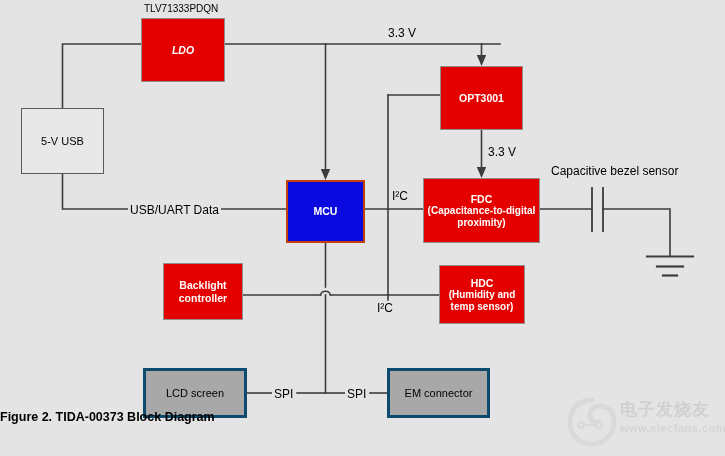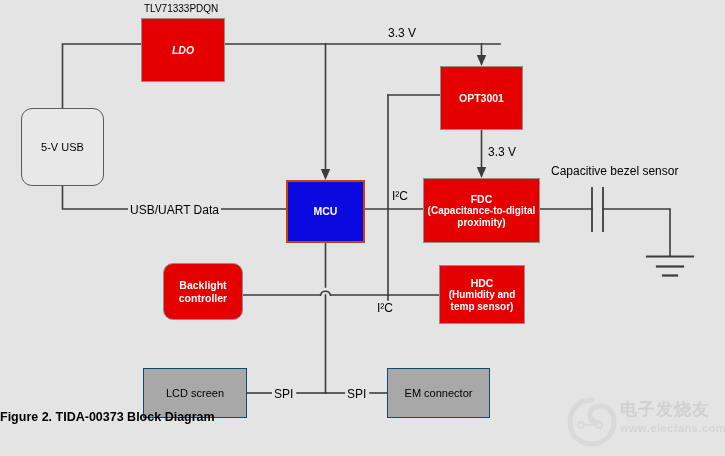--- a/index.html
+++ b/index.html
@@ -43,21 +43,21 @@
   }
   .blk-blue {
     background: #0a0ae0;
     border: 2px solid #c2410c;
     color: #ffffff;
     font-weight: bold;
     font-size: 10.5px;
   }
   .blk-gray {
     background: #a8a8a8;
-    border: 1px solid #0c4a6e;
+    border: 3px solid #0c4a6e;
     color: #000000;
     font-weight: normal;
     font-size: 11px;
   }
   .blk-white {
     background: #e8e8e8;
     border: 1px solid #5a5a5a;
     color: #000000;
     font-weight: normal;
     font-size: 11px;
@@ -179,21 +179,21 @@
       <polygon points="481.5,66 476.8,55 486.2,55"></polygon>
       <polygon points="481.5,178 476.8,167 486.2,167"></polygon>
       <polygon points="325.5,287 320.8,298 330.2,298" transform="translate(0,0)" opacity="0"></polygon>
     </g>
   </svg>
 
   <div class="blk blk-red" style="left:141px; top:18px; width:84px; height:64px;font-style:italic;">
     <span>LDO</span>
   </div>
 
-  <div class="blk blk-white" style="left:21px; top:108px; width:83px; height:78px;border-radius:11px;">
+  <div class="blk blk-white" style="left:21px; top:108px; width:83px; height:66px;">
     <span>5-V USB</span>
   </div>
 
   <div class="blk blk-red" style="left:440px; top:66px; width:83px; height:64px;">
     <span>OPT3001</span>
   </div>
 
   <div class="blk blk-blue" style="left:286px; top:180px; width:79px; height:63px;">
     <span>MCU</span>
   </div>
@@ -203,21 +203,21 @@
     <span class="sub">(Humidity and</span>
     <span class="sub">temp sensor)</span>
   </div>
 
   <div class="blk blk-red" style="left:423px; top:178px; width:117px; height:65px;">
     <span>FDC</span>
     <span class="sub">(Capacitance-to-digital</span>
     <span class="sub">proximity)</span>
   </div>
 
-  <div class="blk blk-red" style="left:163px; top:263px; width:80px; height:57px;border-radius:10px;">
+  <div class="blk blk-red" style="left:163px; top:263px; width:80px; height:57px;">
     <span>Backlight</span>
     <span>controller</span>
   </div>
 
   <div class="blk blk-gray" style="left:143px; top:368px; width:104px; height:50px;">
     <span>LCD screen</span>
   </div>
 
   <div class="blk blk-gray" style="left:387px; top:368px; width:103px; height:50px;align-items:center;">
     <span>EM connector</span>

